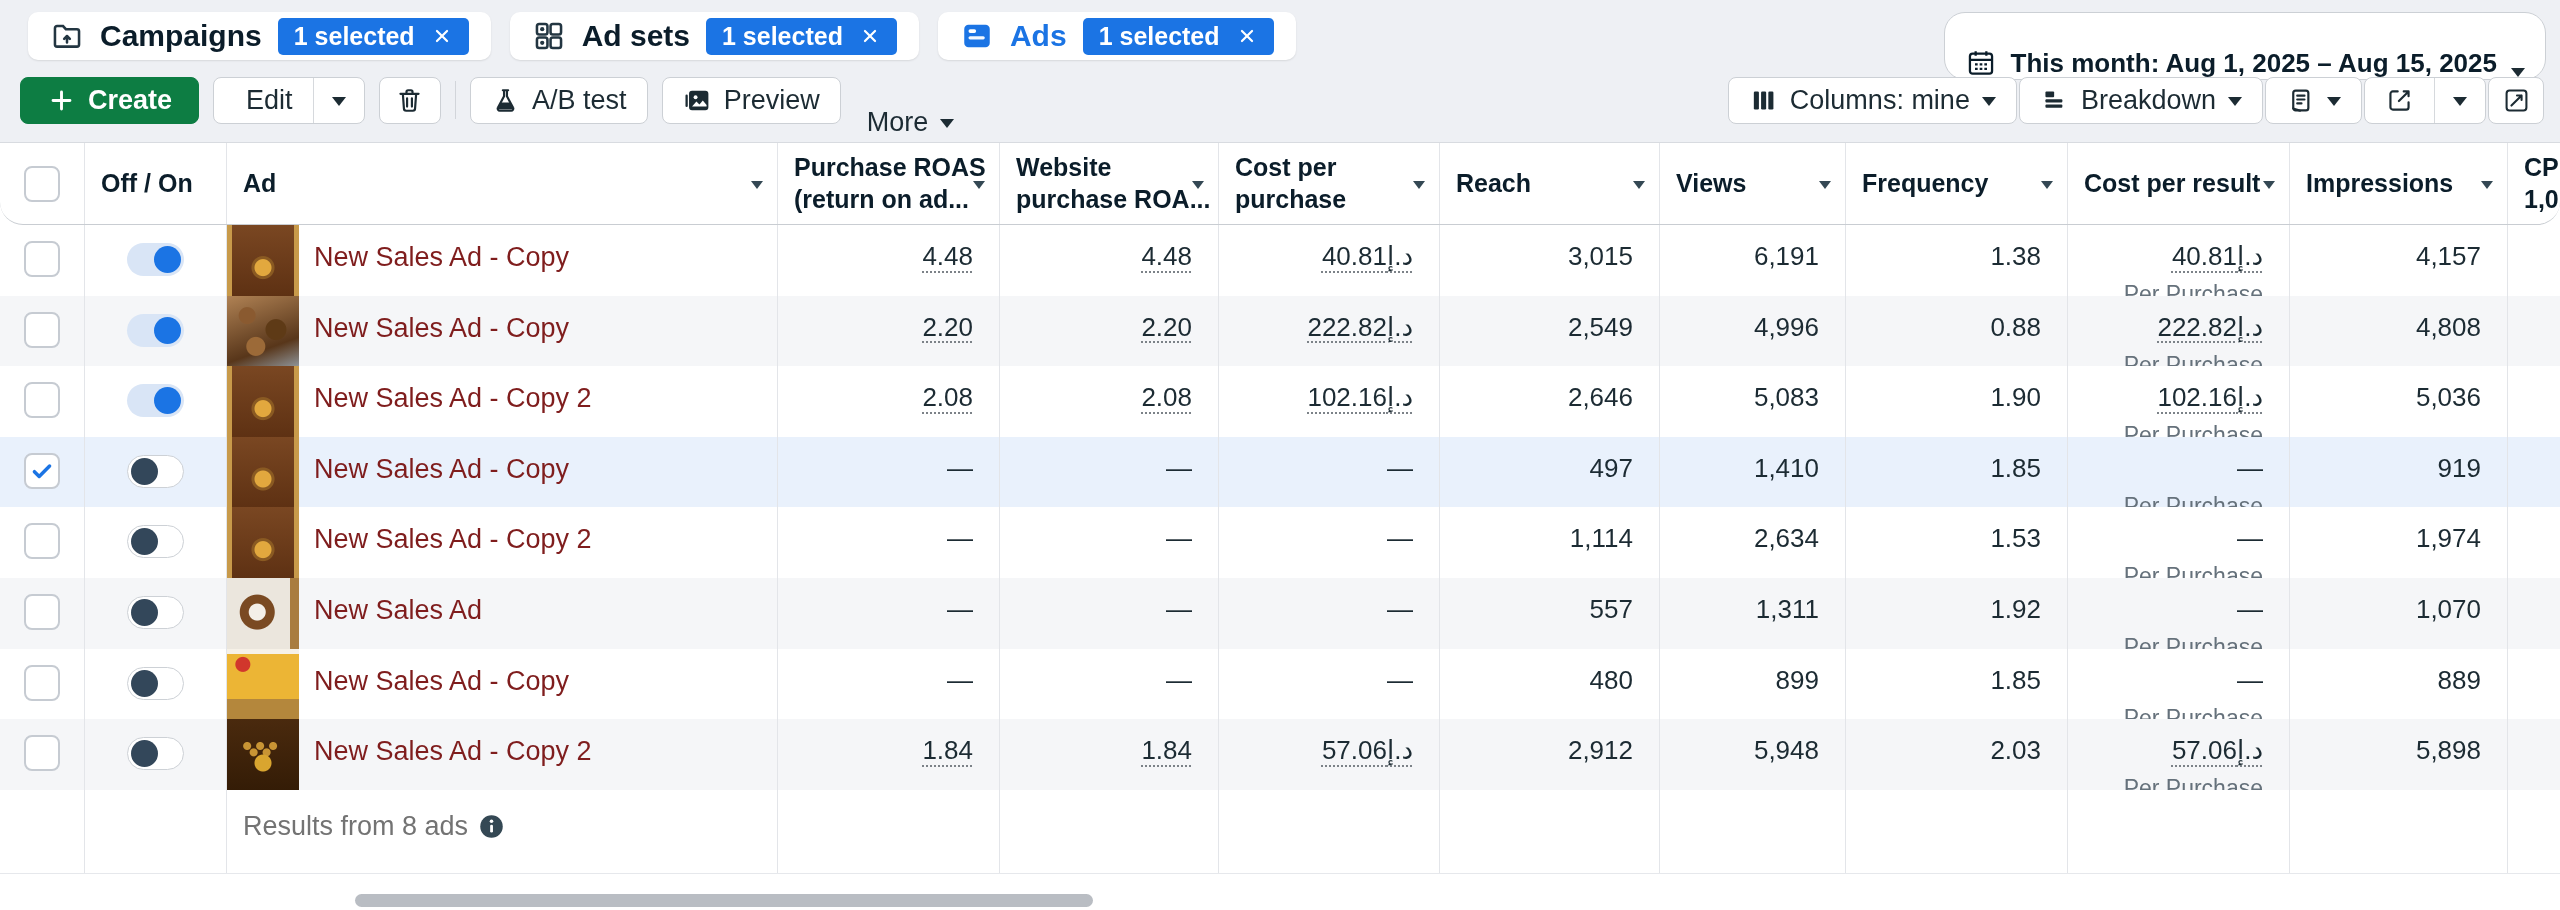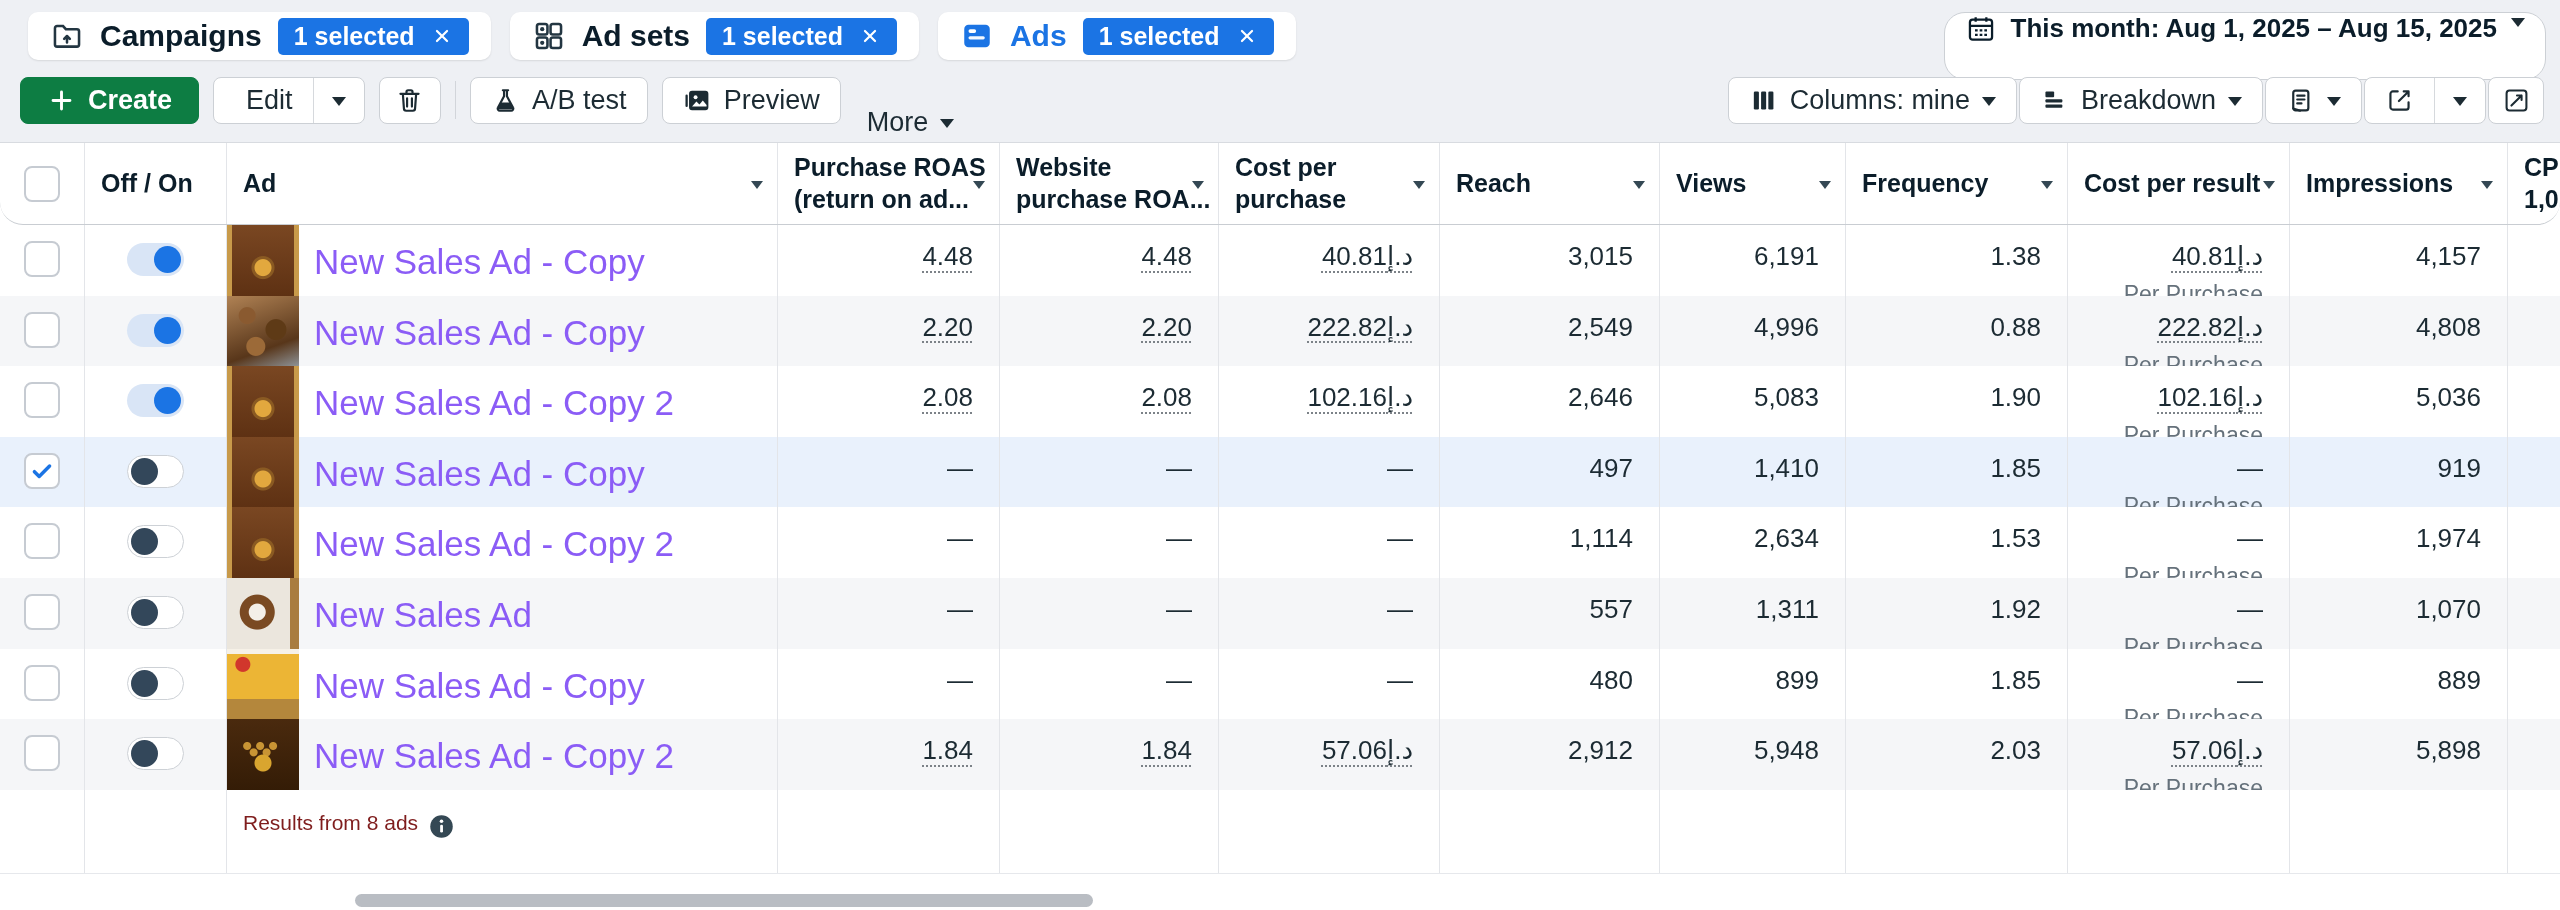--- a/index.html
+++ b/index.html
@@ -10,21 +10,21 @@
   
   .tabbar { position:absolute; top:0; left:0; right:0; height:70px; display:flex; align-items:flex-start; padding:12px 14px 0 28px; gap:19px; }
   .tab { display:flex; align-items:center; gap:16px; height:48px; background:#fff; border-radius:10px; padding:0 22px; box-shadow:0 1px 2px rgba(0,0,0,.10); cursor:pointer; }
   .tab .tlabel { font-size:30px; font-weight:700; color:#0b1d2a; white-space:nowrap; }
   .tab.active .tlabel { color:#1b74e4; }
   .ticon { width:34px; height:34px; color:#233642; display:flex; }
   .tab.active .ticon { color:#1b74e4; }
   .ticon svg { width:100%; height:100%; }
   .badge { display:flex; align-items:center; gap:16px; background:#1b74e4; color:#fff; border-radius:5px; height:37px; padding:0 16px; font-size:25px; font-weight:600; white-space:nowrap; cursor:pointer; }
   .badge svg { width:22px; height:22px; }
-  .datebtn { margin-left:auto; display:flex; align-items:flex-start; gap:14px; height:68px; background:#fff; border:1.5px solid #ccd0d5; border-radius:21px; padding:0 20px; font-size:26px; font-weight:600; color:#0b1d2a; white-space:nowrap; cursor:pointer; }
+  .datebtn { margin-left:auto; display:flex; align-items:flex-end; gap:14px; height:68px; background:#fff; border:1.5px solid #ccd0d5; border-radius:21px; padding:0 20px; font-size:26px; font-weight:600; color:#0b1d2a; white-space:nowrap; cursor:pointer; }
   .datebtn svg { width:32px; height:32px; }
 
   
   .toolbar { position:absolute; top:76px; left:20px; right:16px; height:48px; display:flex; align-items:center; gap:14px; }
   .btn { display:flex; align-items:center; gap:12px; height:47px; background:#fff; border:1.5px solid #ccd0d5; border-radius:8px; padding:0 20px; font-size:27px; font-weight:500; color:#1c2b33; white-space:nowrap; cursor:pointer; }
   .btn svg { width:29px; height:29px; }
   .btn-green { background:#0d7d43; border-color:#0d7d43; color:#fff; font-weight:600; padding:0 26px; }
   .split { display:flex; height:47px; background:#fff; border:1.5px solid #ccd0d5; border-radius:8px; overflow:hidden; }
   .split .seg { display:flex; align-items:center; gap:12px; padding:0 20px; font-size:27px; font-weight:500; cursor:pointer; }
   .split .seg.car { border-left:1.5px solid #d6d9dd; padding:0 18px; }
@@ -56,28 +56,28 @@
   .cb svg { width:26px; height:26px; }
   .c-toggle { display:flex; justify-content:center; padding-top:18px; }
   .tg { position:relative; width:57px; height:33px; border-radius:17px; cursor:pointer; flex:0 0 auto; }
   .tg.on { background:#d9e5f6; }
   .tg.off { background:#fff; border:1.5px solid #cdd1d6; }
   .tg .knob { position:absolute; top:3px; width:27px; height:27px; border-radius:50%; }
   .tg.on .knob { right:3px; background:#1b74e4; }
   .tg.off .knob { left:2.5px; top:2px; background:#33475a; }
   .c-ad { display:flex; }
   .thumb { flex:0 0 72px; width:72px; height:100%; }
-  .adname { margin:17px 0 0 15px; font-size:35px; color:#8b5cf6; white-space:nowrap; cursor:pointer; }
+  .adname { margin:17px 0 0 15px; font-size:27px; color:#7f1d1d; white-space:nowrap; cursor:pointer; }
   .c-num { text-align:right; padding:16px 26px 0 10px; font-size:26px; }
   .val.dotted { text-decoration:underline dotted 2px; text-decoration-color:#7c8288; text-underline-offset:6px; }
   .sub { margin-top:9px; font-size:23px; color:#65717b; }
   .tfoot { height:84px; border-bottom:1px solid #e6e8ec; }
   .fcell { border-right:1px solid #e3e5e9; }
   .fcell:last-child { border-right:none; }
-  .f-ad { display:flex; align-items:flex-start; gap:10px; padding:21px 0 0 16px; font-size:21px; color:#7f1d1d; white-space:nowrap; }
+  .f-ad { display:flex; align-items:flex-start; gap:10px; padding:21px 0 0 16px; font-size:27px; color:#737373; white-space:nowrap; }
   .f-ad svg { width:27px; height:27px; margin-top:2px; flex:0 0 auto; }
 
   
   .th-brown-ornament { background:
     radial-gradient(circle at 50% 60%, #e2a83e 0 8px, #8a5a22 9px 11px, transparent 12px),
     linear-gradient(90deg, #c89a4a 0 5px, transparent 5px calc(100% - 5px), #c89a4a calc(100% - 5px)),
     linear-gradient(#7a4722, #5e3113); }
   .th-dates-photo { background:
     radial-gradient(circle at 28% 28%, #8a5a30 0 8px, transparent 9px),
     radial-gradient(circle at 68% 48%, #5e3a16 0 10px, transparent 11px),

